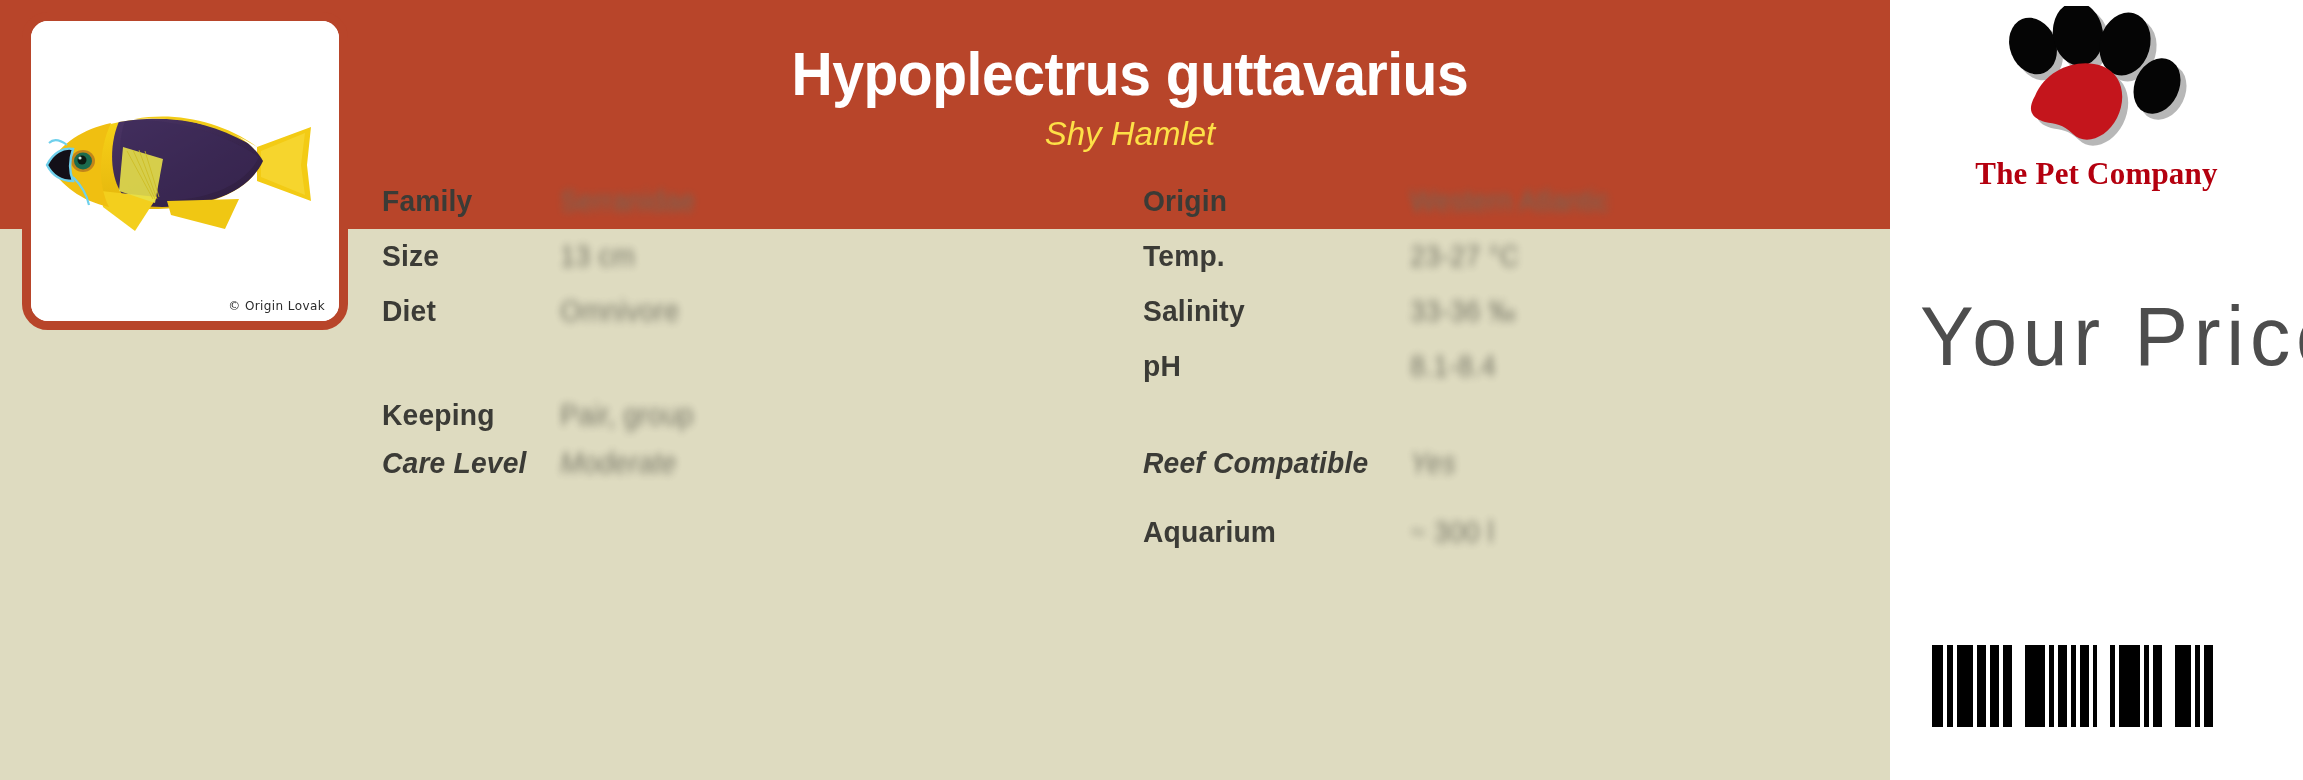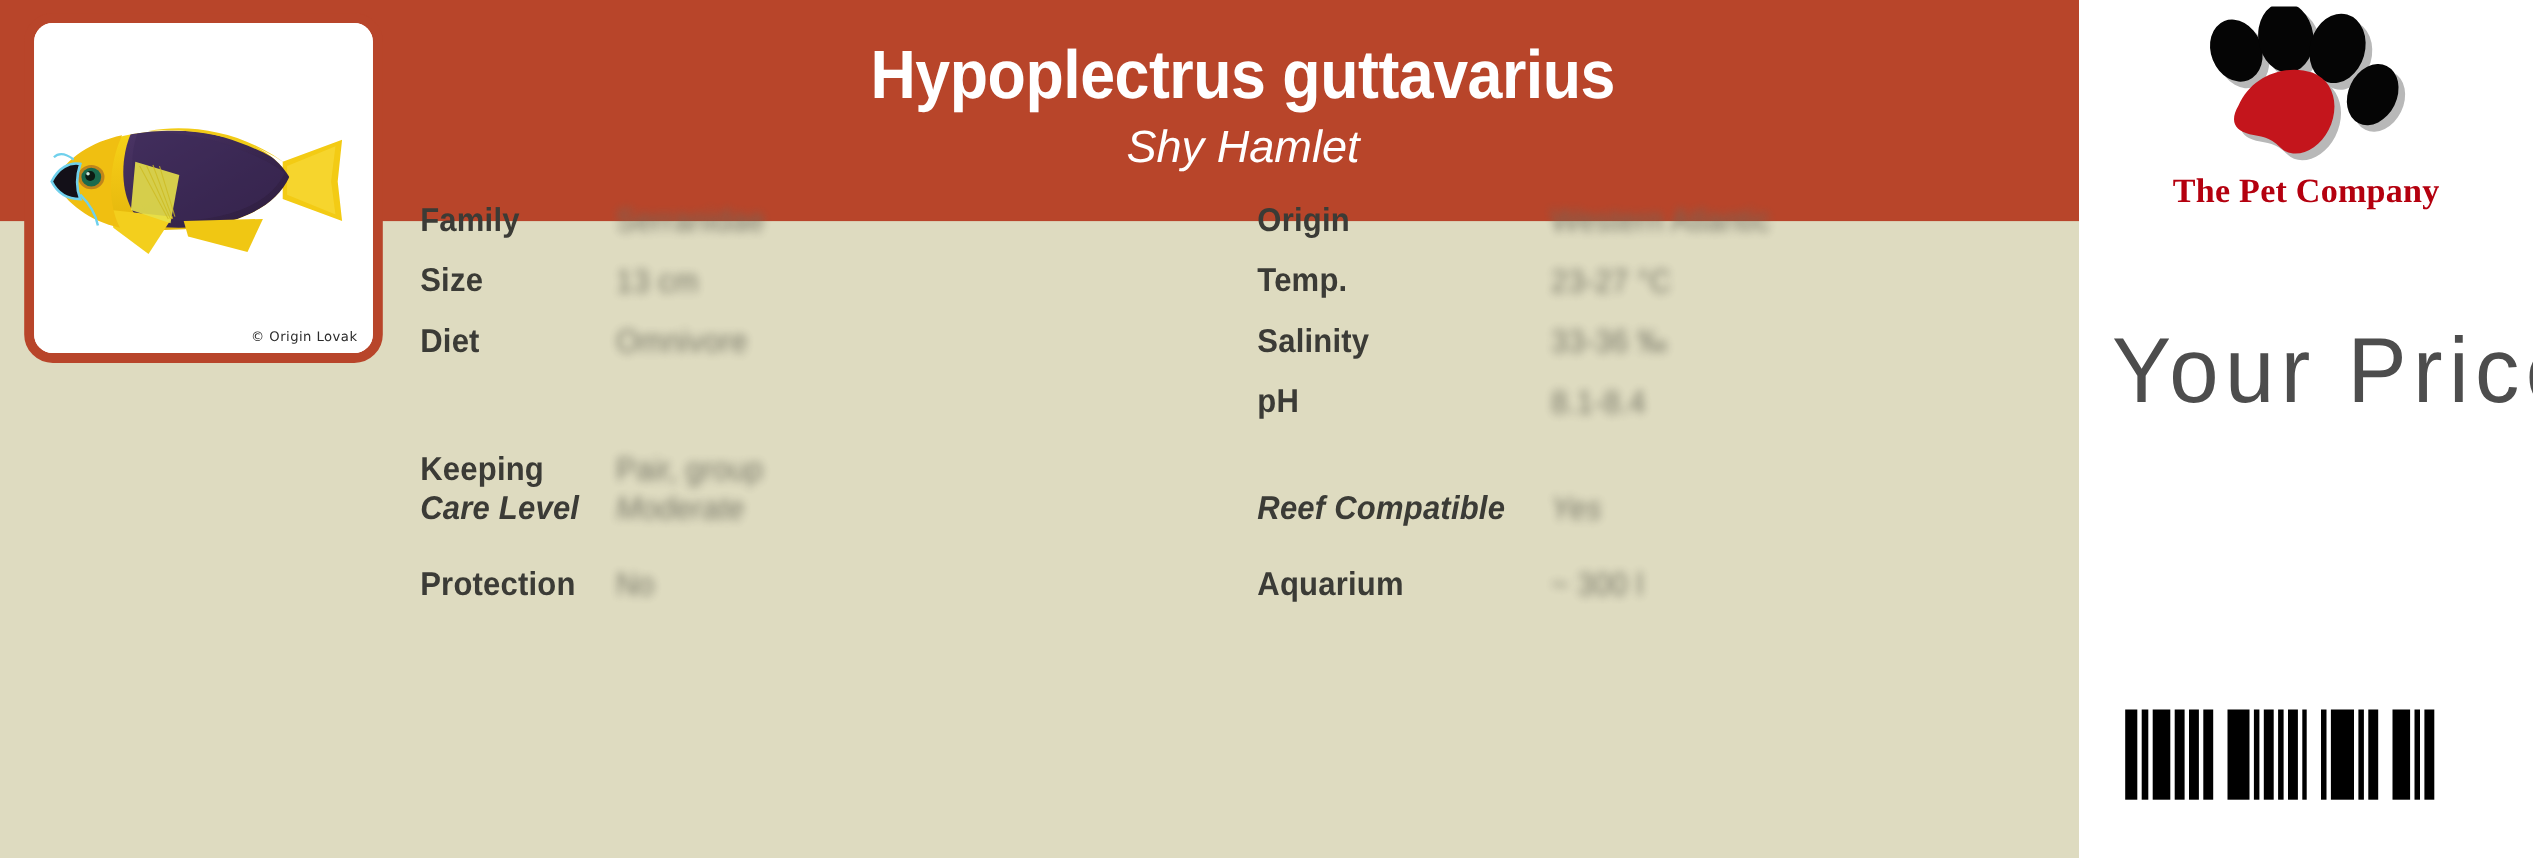--- a/index.html
+++ b/index.html
@@ -26,21 +26,21 @@
     width: 1890px;
     height: 780px;
     background: #dedbc0;
     overflow: hidden;
   }
 
   #header-band {
     position: absolute;
     left: 0; top: 0;
     width: 1890px;
-    height: 201px;
+    height: 229px;
     background: #b8452a;
   }
 
   #header-text-wrap {
     position: absolute;
     left: 370px; top: 0;
     width: 1520px;
     height: 195px;
     display: flex;
     flex-direction: column;
@@ -56,23 +56,23 @@
     letter-spacing: -0.5px;
     line-height: 1.05;
     transform: scaleX(0.92);
     transform-origin: center;
     white-space: nowrap;
   }
 
   #common-name {
     font-family: "Liberation Sans", sans-serif;
     font-style: italic;
-    font-size: 41px;
+    font-size: 33px;
     font-weight: normal;
-    color: #ffffff;
+    color: #fde047;
     line-height: 1.25;
     margin-top: 7px;
     white-space: nowrap;
   }
 
   
   #photo-card {
     position: absolute;
     left: 22px; top: 12px;
     width: 326px;
@@ -130,21 +130,21 @@
     left: 0;
     height: 56px;
     display: flex;
     align-items: center;
     white-space: nowrap;
   }
   .spec-row.r0 { top: -22px; }
   .spec-row.r1 { top: 33px; }
   .spec-row.r2 { top: 88px; }
   .spec-row.r3 { top: 143px; }
-  .spec-row.r4 { top: 204px; align-items: center; }
+  .spec-row.r4 { top: 192px; align-items: center; }
   .spec-row.r5 { top: 240px; font-style: italic; }
   .spec-row.r6 { top: 309px; }
 
   .spec-label {
     font-family: "Liberation Sans Narrow", "Liberation Sans", sans-serif;
     font-size: 30px;
     font-weight: bold;
     color: #3b3b36;
     letter-spacing: 0.2px;
     transform: scaleX(0.94);
@@ -322,24 +322,20 @@
           <span class="spec-label">Diet</span>
           <span class="spec-value">Omnivore</span>
         </div>
         <div class="spec-row r4">
           <span class="spec-label">Keeping</span>
           <span class="spec-value">Pair, group</span>
         </div>
         <div class="spec-row r5">
           <span class="spec-label">Care Level</span>
           <span class="spec-value">Moderate</span>
-        </div>
-        <div class="spec-row r6">
-          <span class="spec-label">Protection</span>
-          <span class="spec-value">No</span>
         </div>
       </div>
 
       <div class="spec-col" id="spec-col-right">
         <div class="spec-row r0">
           <span class="spec-label">Origin</span>
           <span class="spec-value">Western Atlantic</span>
         </div>
         <div class="spec-row r1">
           <span class="spec-label">Temp.</span>

